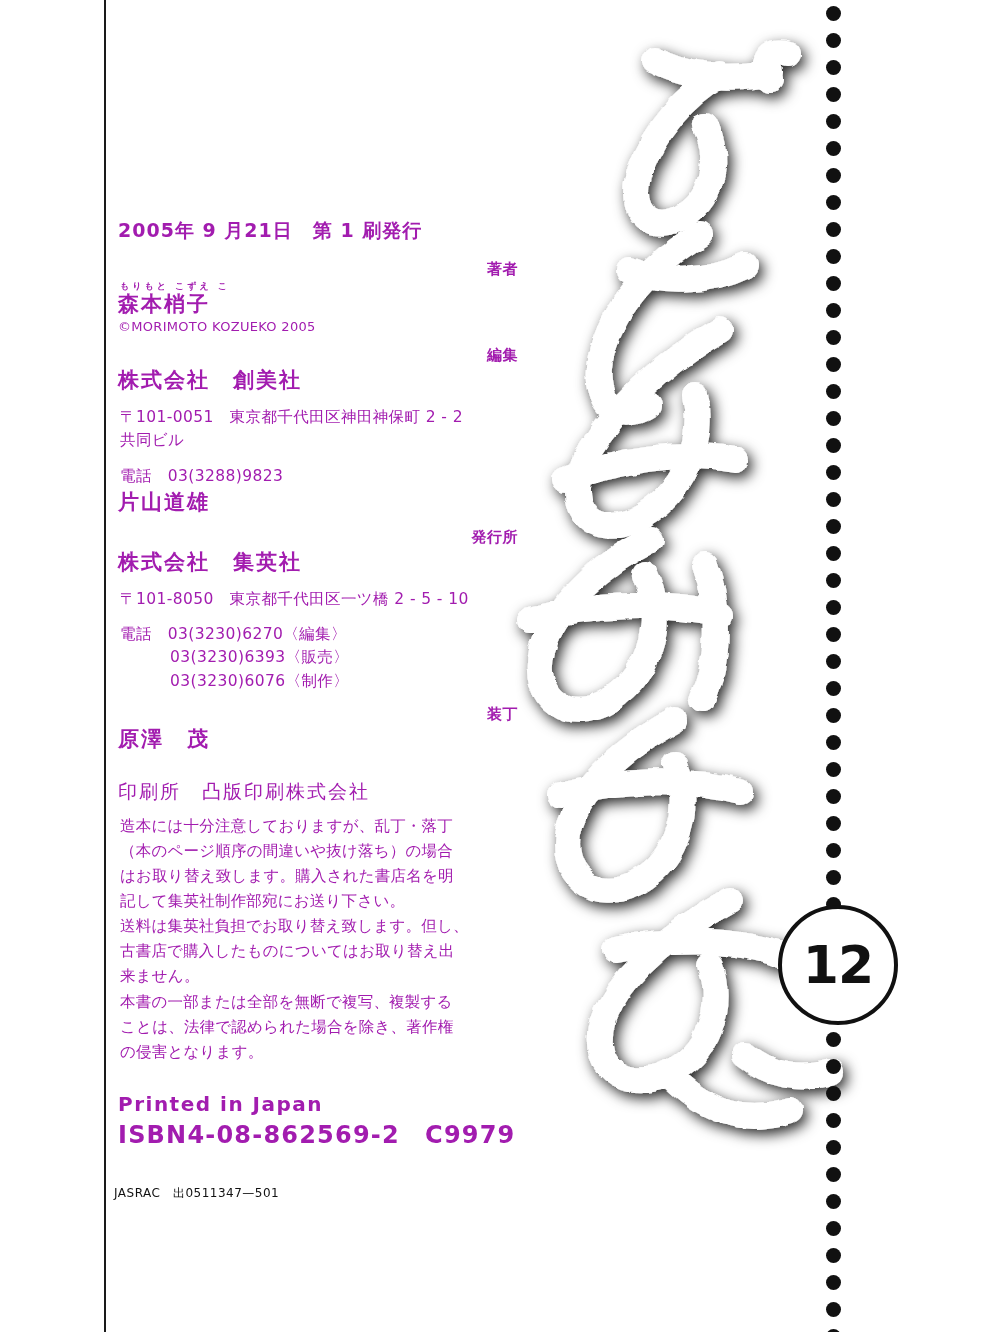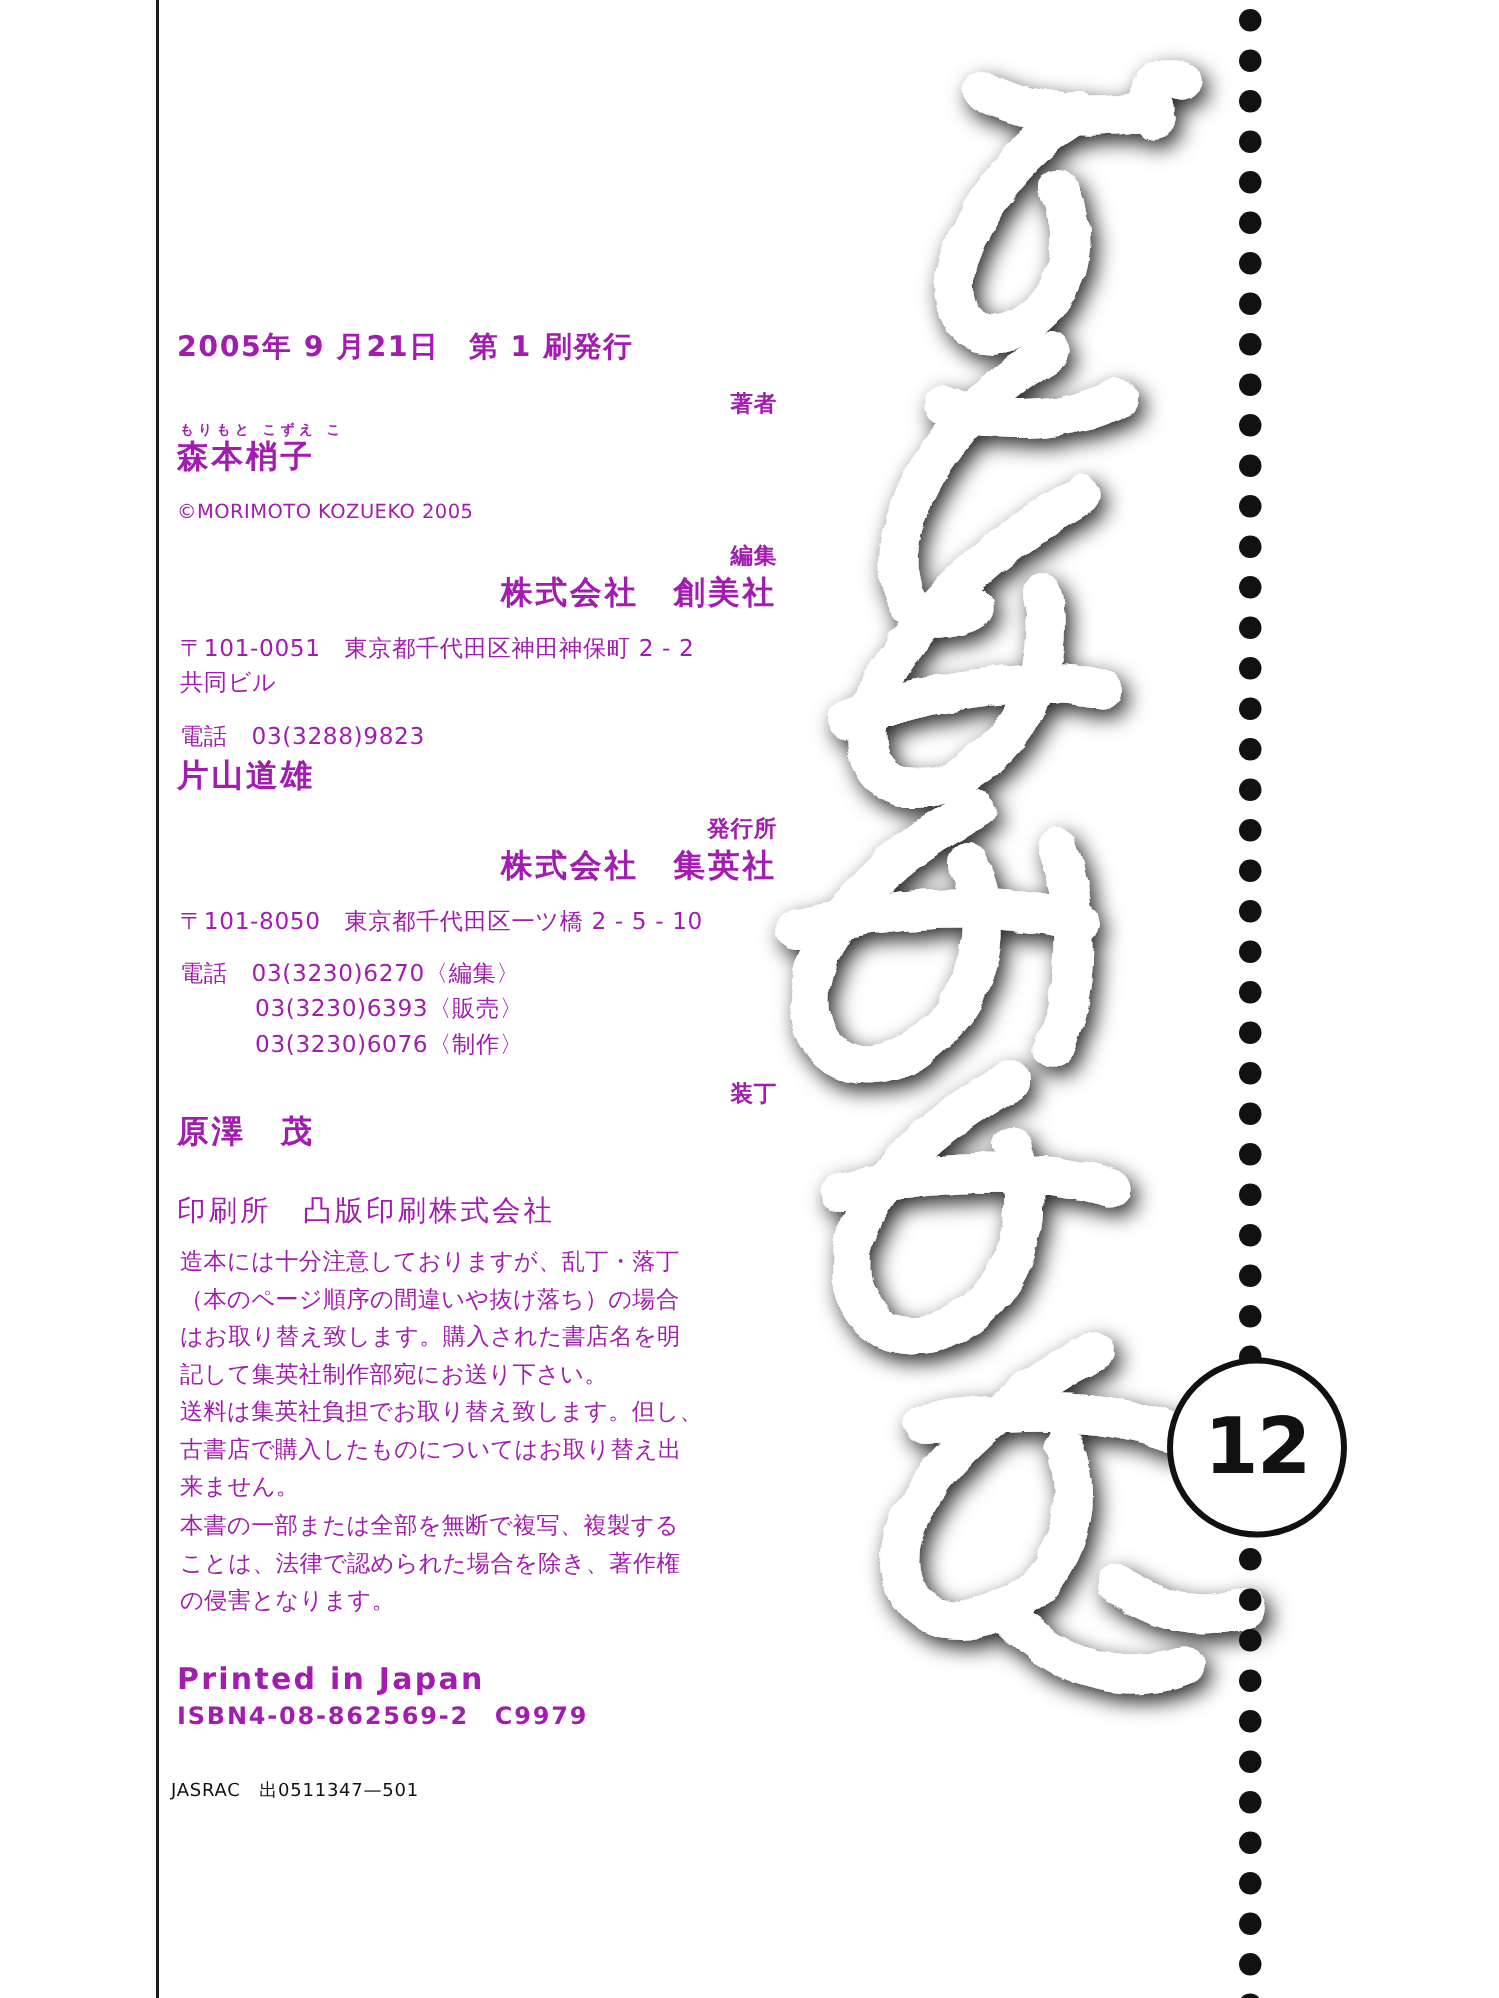--- a/index.html
+++ b/index.html
@@ -104,28 +104,27 @@
   .ruby {
     font-size: 9px;
     font-weight: bold;
     letter-spacing: 3px;
     margin-bottom: -3px;
     margin-left: 2px;
   }
   .copyright-line {
     font-size: 13px;
     letter-spacing: 0.3px;
-    margin-top: 16px;
+    margin-top: 1px;
   }
   .company {
     font-size: 21px;
     font-weight: bold;
     letter-spacing: 2px;
     margin-bottom: 8px;
-    text-align: right;
   }
   .addr {
     font-size: 15.5px;
     line-height: 1.5;
     letter-spacing: 0.4px;
     margin-left: 2px;
     white-space: pre;
     margin-top: 12px;
   }
   .tel-indent {
@@ -150,21 +149,21 @@
     white-space: pre-wrap;
     font-family: Liberation Mono, monospace;
   }
   .printed {
     font-size: 20px;
     font-weight: bold;
     letter-spacing: 1.5px;
     margin-top: 26px;
   }
   .isbn {
-    font-size: 16px;
+    font-size: 24px;
     font-weight: bold;
     letter-spacing: 1.2px;
     margin-top: 3px;
   }
   .jasrac {
     position: absolute;
     left: 114px;
     top: 1185px;
     font-size: 12px;
     letter-spacing: 0.5px;

